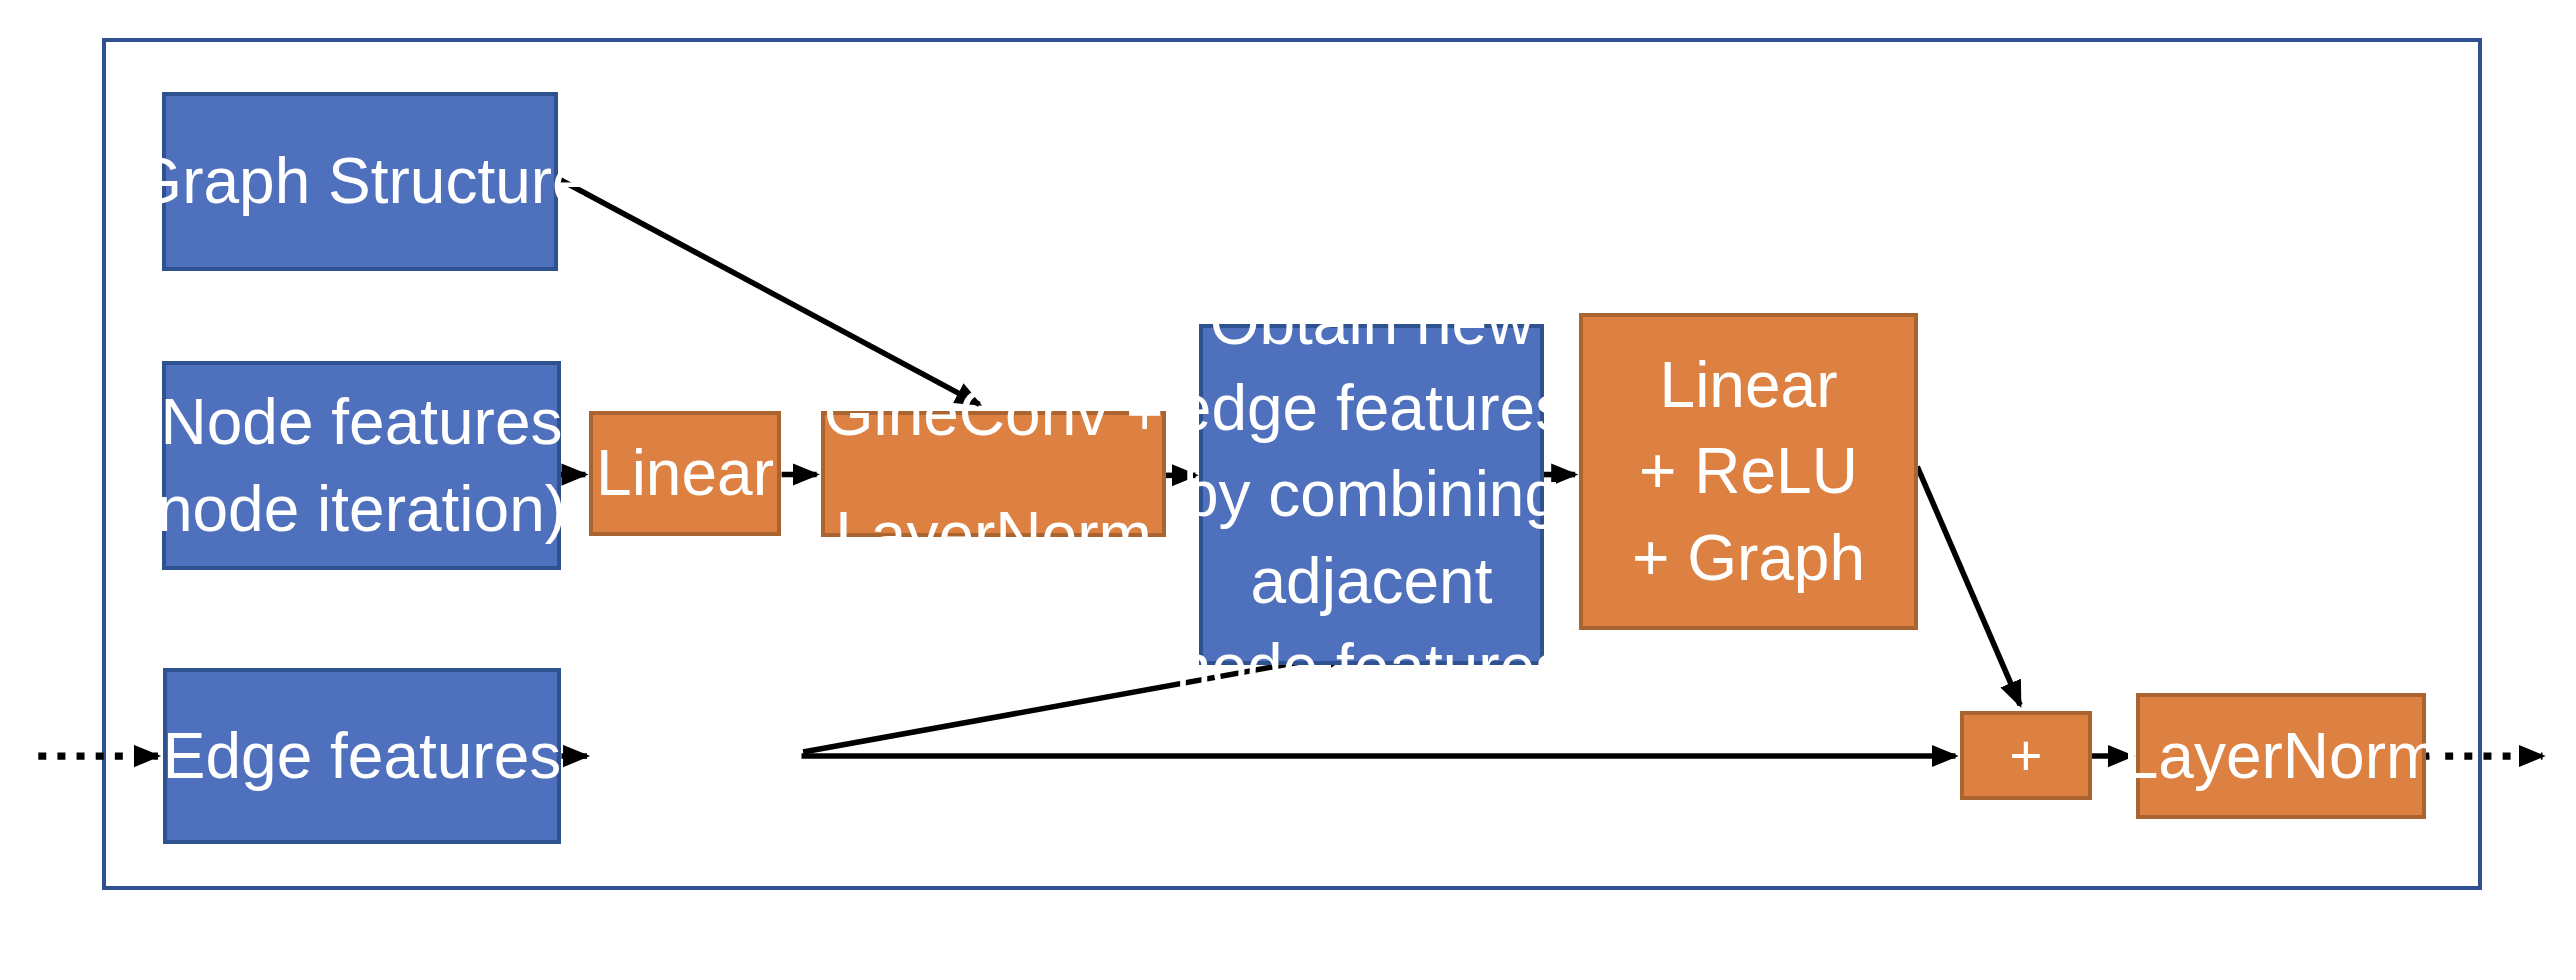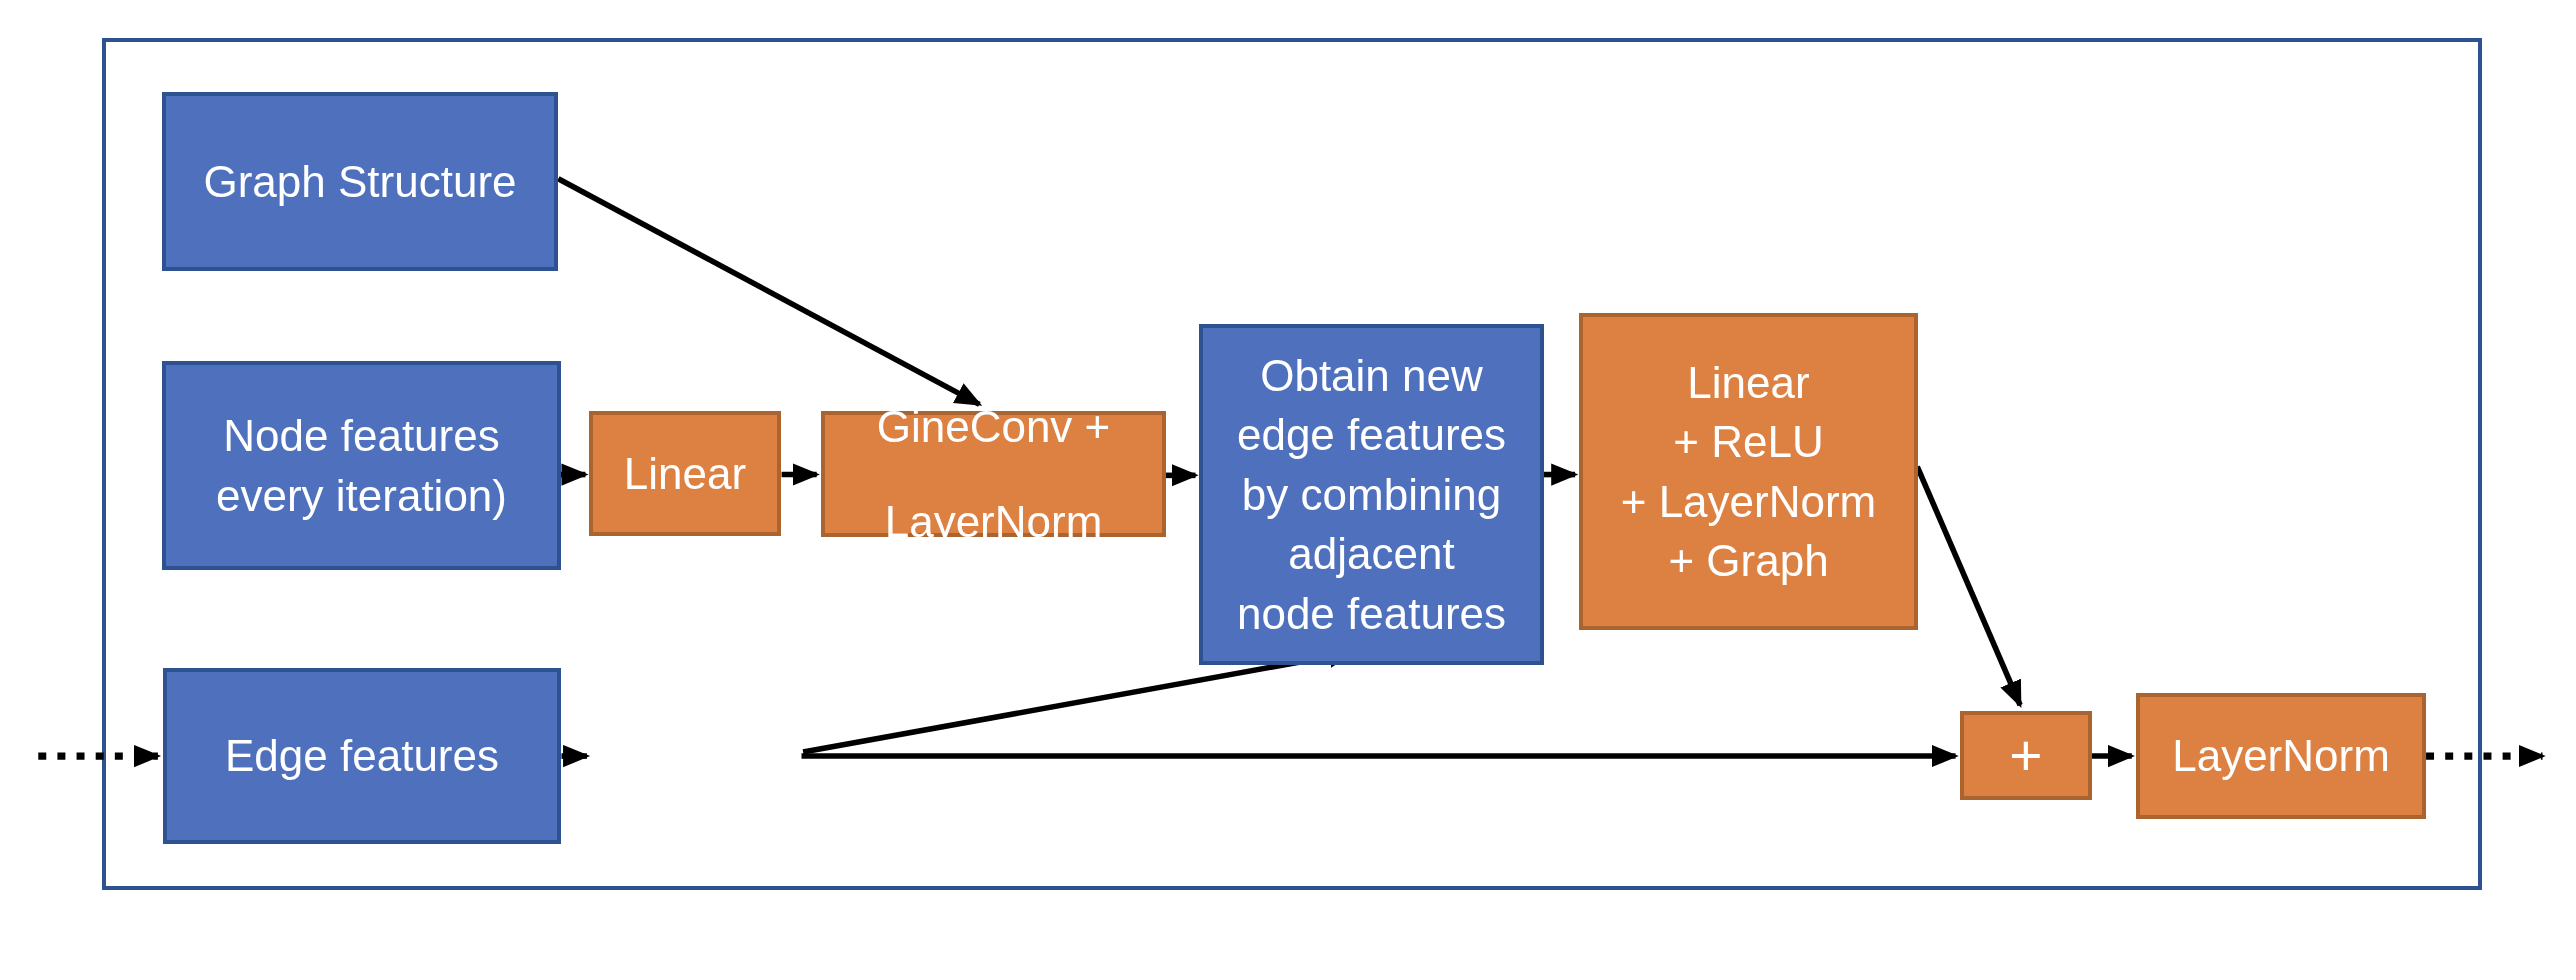--- a/index.html
+++ b/index.html
@@ -44,21 +44,21 @@
   }
   .box {
     position: absolute;
     box-sizing: border-box;
     display: flex;
     flex-direction: column;
     align-items: center;
     justify-content: center;
     text-align: center;
     color: var(--text, #ffffff);
-    font-size: 44px;
+    font-size: 64px;
     line-height: 1.35;
   }
   .box.blue {
     background: var(--blue_fill, #4E70BD);
     border: 4px solid var(--blue_border, #2E518F);
   }
   .box.orange {
     background: var(--orange_fill, #DD8143);
     border: 4px solid var(--orange_border, #A9642F);
   }
@@ -107,21 +107,21 @@
 
     <line class="arrow-line dotted" x1="3042" y1="948" x2="3188" y2="948" marker-end="url(#ah)"></line>
   </svg>
 
   <div class="box blue" style="left:162px; top:92px; width:396px; height:179px;">
     <div class="line">Graph Structure</div>
   </div>
 
   <div class="box blue" style="left:162px; top:361px; width:399px; height:209px;">
     <div class="line">Node features</div>
-    <div class="line">every iteration)</div>
+    <div class="line">node iteration)</div>
   </div>
 
   <div class="box blue" style="left:163px; top:668px; width:398px; height:176px;">
     <div class="line">Edge features</div>
   </div>
 
   <div class="box orange" style="left:589px; top:411px; width:192px; height:125px;">
     <div class="line">Linear</div>
   </div>
 
@@ -134,21 +134,20 @@
     <div class="line">Obtain new</div>
     <div class="line">edge features</div>
     <div class="line">by combining</div>
     <div class="line">adjacent</div>
     <div class="line">node features</div>
   </div>
 
   <div class="box orange" style="left:1579px; top:313px; width:339px; height:317px;">
     <div class="line">Linear</div>
     <div class="line">+ ReLU</div>
-    <div class="line">+ LayerNorm</div>
     <div class="line">+ Graph</div>
   </div>
 
   <div class="box orange plus-box" style="left:1960px; top:711px; width:132px; height:89px;">
     <div class="line">+</div>
   </div>
 
   <div class="box orange" style="left:2136px; top:693px; width:290px; height:126px;">
     <div class="line">LayerNorm</div>
   </div>

